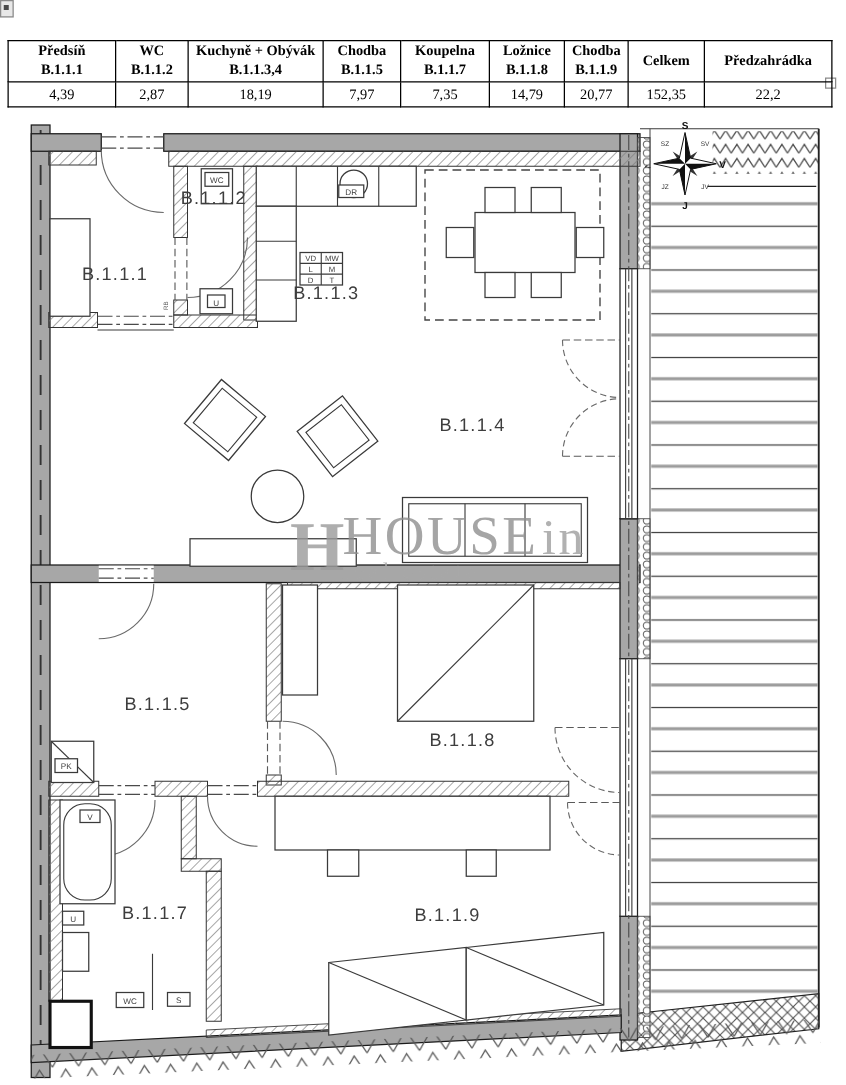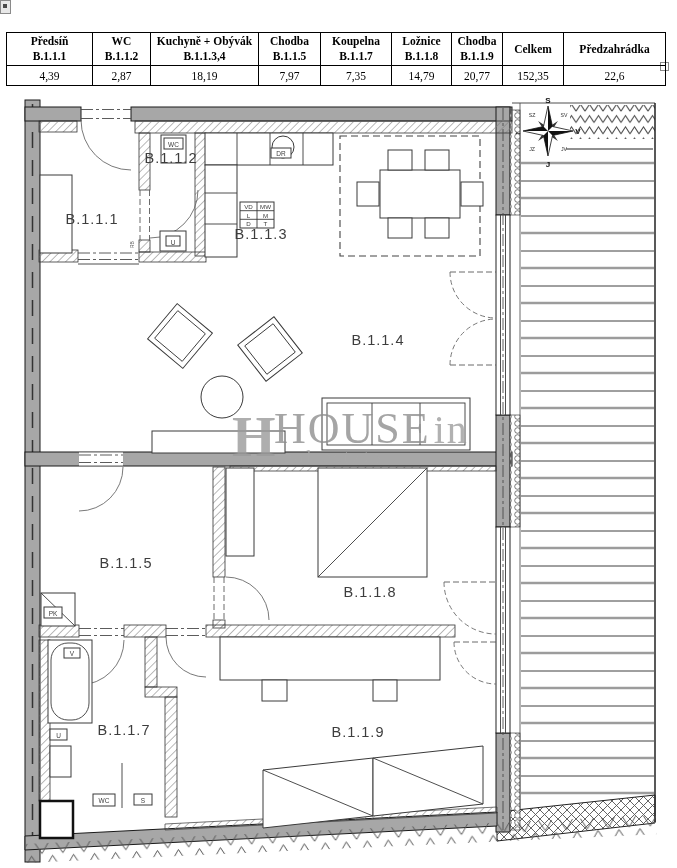--- a/index.html
+++ b/index.html
@@ -98,21 +98,21 @@
   </tr>
   <tr>
     <td>4,39</td>
     <td>2,87</td>
     <td>18,19</td>
     <td>7,97</td>
     <td>7,35</td>
     <td>14,79</td>
     <td>20,77</td>
     <td>152,35</td>
-    <td>22,6</td>
+    <td>22,2</td>
   </tr>
 </tbody>
   </table>
 
 <svg class="plan" width="677" height="868" viewBox="0 0 677 868">
   <defs>
     <pattern id="hatch" patternUnits="userSpaceOnUse" width="5.5" height="5.5" patternTransform="rotate(45)">
       <line x1="0" y1="0" x2="0" y2="5.5" stroke="#808080" stroke-width="1.1"></line>
     </pattern>
     <pattern id="deck" patternUnits="userSpaceOnUse" width="10" height="35">

